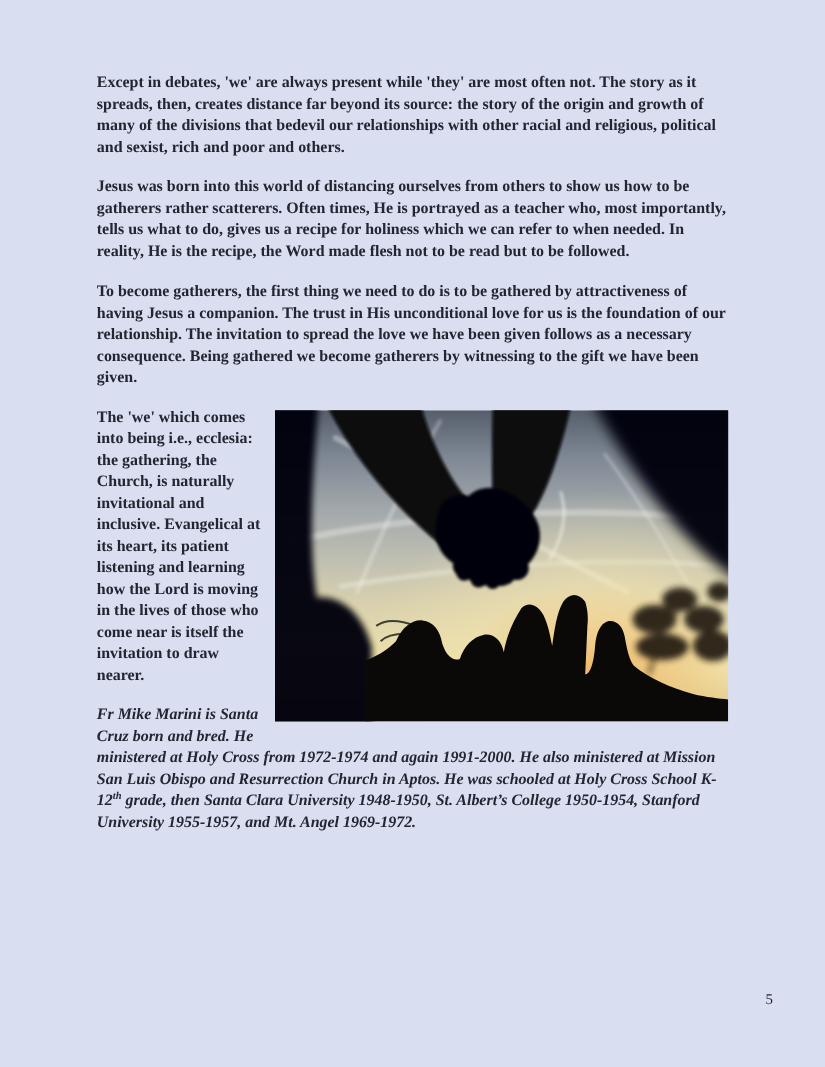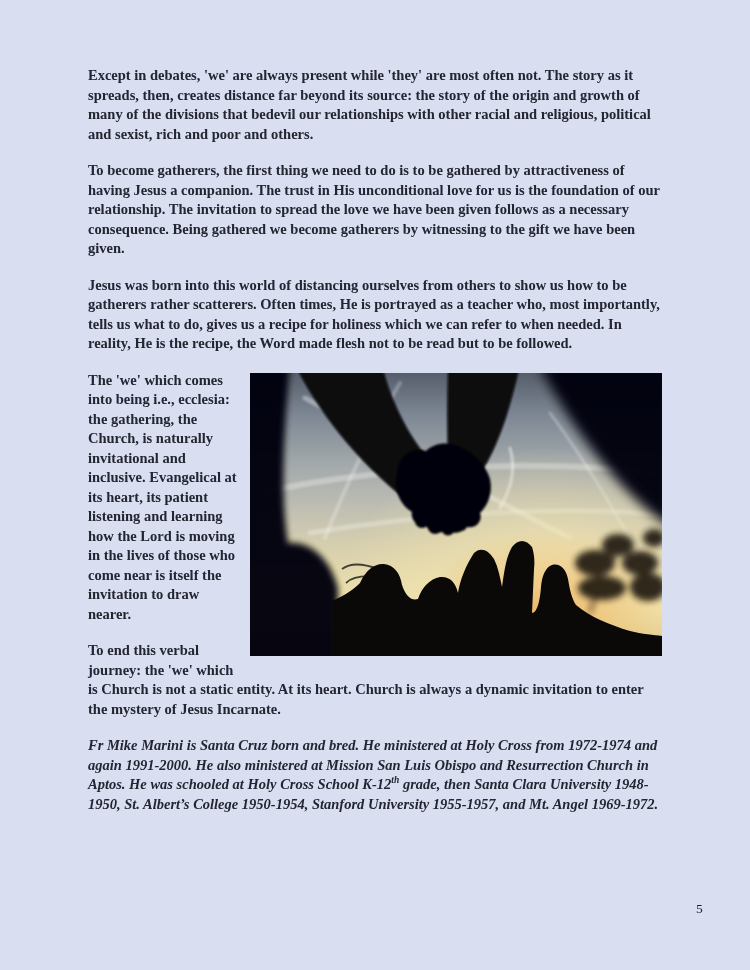--- a/index.html
+++ b/index.html
@@ -56,23 +56,23 @@
     color: #1e2028;
   }
 </style>
 </head>
 <body>
 
 <div class="content">
 
   <p>Except in debates, 'we' are always present while 'they' are most often not. The story as it spreads, then, creates distance far beyond its source: the story of the origin and growth of many of the divisions that bedevil our relationships with other racial and religious, political and sexist, rich and poor and others.</p>
 
+  <p>Jesus was born into this world of distancing ourselves from others to show us how to be gatherers rather scatterers. Often times, He is portrayed as a teacher who, most importantly, tells us what to do, gives us a recipe for holiness which we can refer to when needed. In reality, He is the recipe, the Word made flesh not to be read but to be followed.</p>
+
   <p>To become gatherers, the first thing we need to do is to be gathered by attractiveness of having Jesus a companion. The trust in His unconditional love for us is the foundation of our relationship. The invitation to spread the love we have been given follows as a necessary consequence. Being gathered we become gatherers by witnessing to the gift we have been given.</p>
-
-  <p>Jesus was born into this world of distancing ourselves from others to show us how to be gatherers rather scatterers. Often times, He is portrayed as a teacher who, most importantly, tells us what to do, gives us a recipe for holiness which we can refer to when needed. In reality, He is the recipe, the Word made flesh not to be read but to be followed.</p>
 
   <div class="photo-float">
     <svg viewBox="0 0 412 283" xmlns="http://www.w3.org/2000/svg">
       <defs>
         <linearGradient id="sky" x1="0" y1="0" x2="0" y2="1">
           <stop offset="0%" stop-color="#565e6c"></stop>
           <stop offset="15%" stop-color="#7e8794"></stop>
           <stop offset="32%" stop-color="#a2a8ab"></stop>
           <stop offset="48%" stop-color="#bfbfb2"></stop>
           <stop offset="62%" stop-color="#d8d0ae"></stop>
@@ -167,19 +167,18 @@
         <circle cx="185" cy="154" r="7"></circle>
         <circle cx="198" cy="156" r="6.5"></circle>
         <circle cx="211" cy="152" r="6"></circle>
         <circle cx="222" cy="144" r="6"></circle>
       </g>
     </svg>
   </div>
 
   <p>The 'we' which comes into being i.e., ecclesia: the gathering, the Church, is naturally invitational and inclusive. Evangelical at its heart, its patient listening and learning how the Lord is moving in the lives of those who come near is itself the invitation to draw nearer.</p>
 
-  <p>To end this verbal journey: the 'we' which is Church is not a static entity. At its heart. Church is always a dynamic invitation to enter the mystery of Jesus Incarnate.</p>
 
   <p class="bio"><span>Fr Mike Marini is Santa Cruz born and bred. He ministered at Holy Cross from 1972-1974 and again 1991-2000. He also ministered at Mission San Luis Obispo and Resurrection Church in Aptos. He was schooled at Holy Cross School K-12</span><sup>th</sup><span> grade, then Santa Clara University 1948-1950, St. Albert’s College 1950-1954, Stanford University 1955-1957, and Mt. Angel 1969-1972.</span></p>
 
 </div>
 
 <div class="page-number">5</div>
 
 </body></html>

